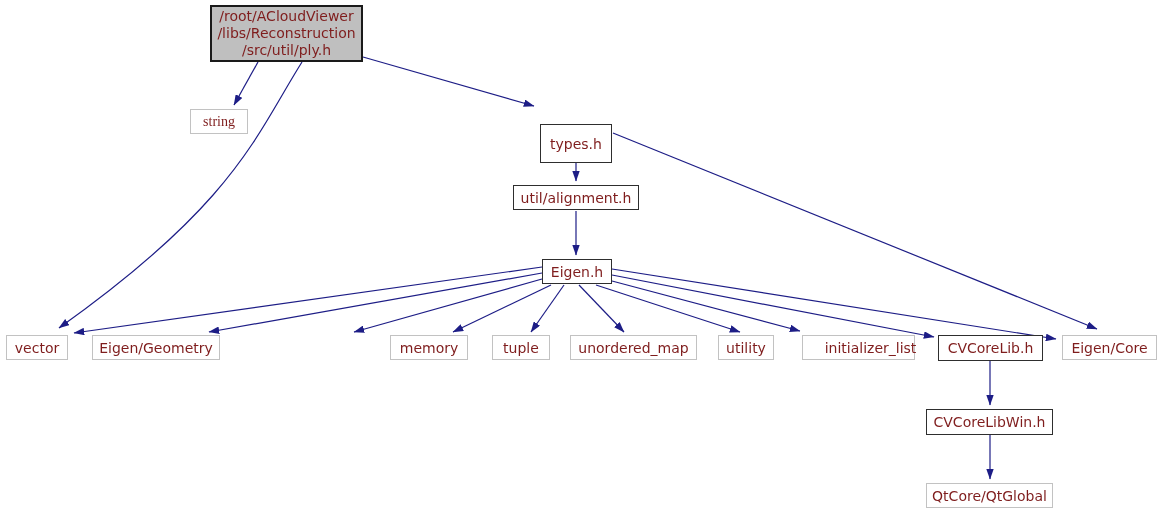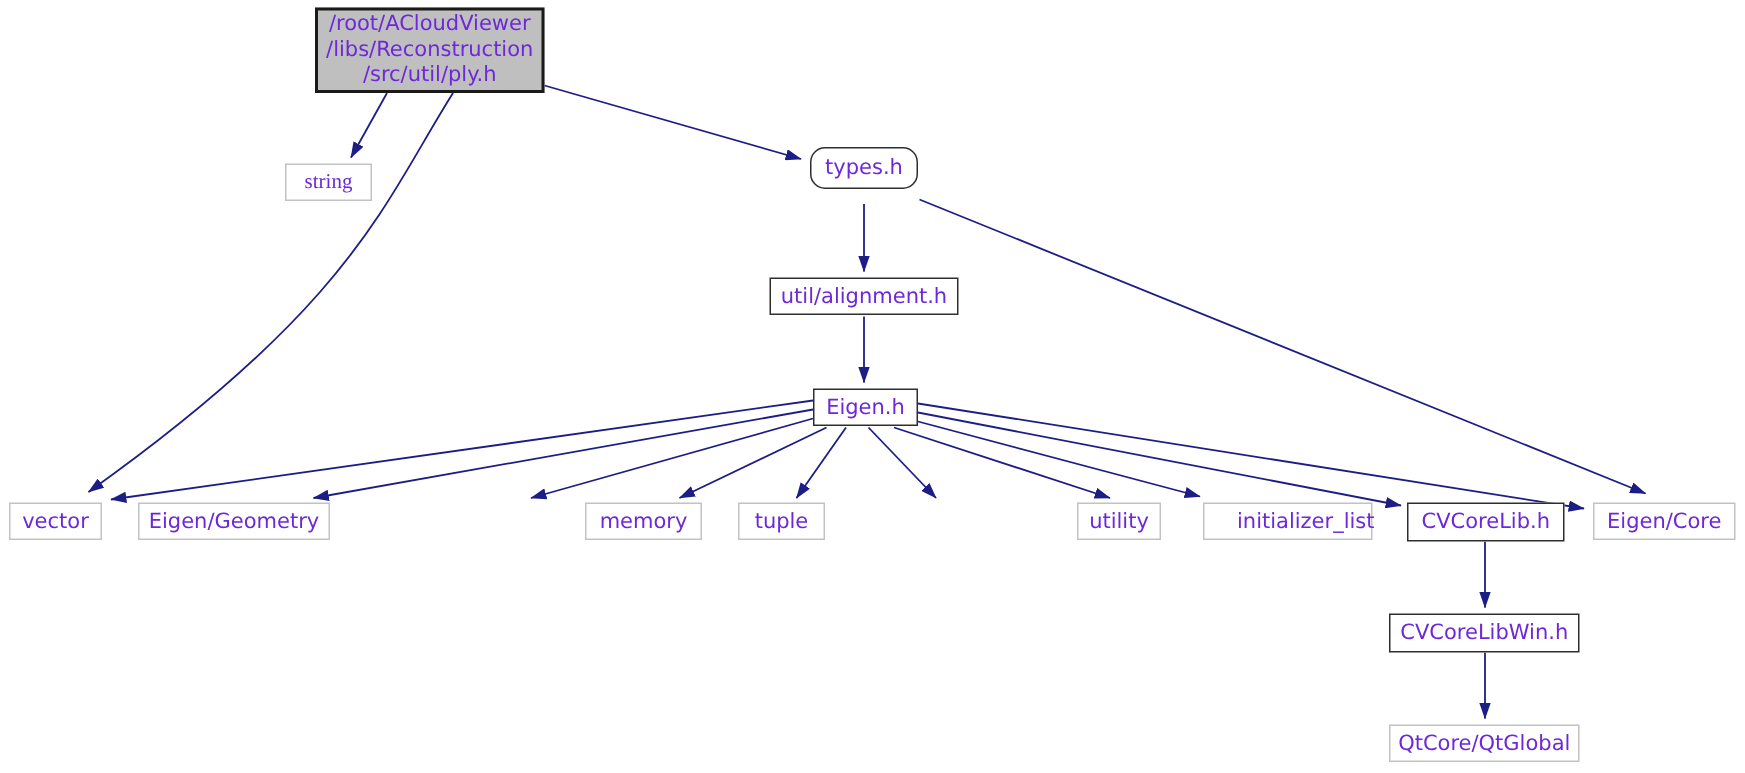--- a/index.html
+++ b/index.html
@@ -8,21 +8,21 @@
     width:1163px;height:515px;
     background:#ffffff;
     font-family:"DejaVu Sans","Liberation Sans",sans-serif;
     overflow:hidden;
   }
   #edges{position:absolute;left:0;top:0;width:1163px;height:515px;}
   .node{
     position:absolute;
     display:flex;align-items:center;justify-content:center;
     background:#ffffff;
-    font-size:14px;color:#6d28d9;
+    font-size:14px;color:#7f1d1d;
     text-align:center;
     box-sizing:border-box;
     white-space:nowrap;
   }
   .node.ext{border:1px solid #c2c2c2;}
   .node.int{border:1px solid #2e2e2e;}
   .node.root{
     background:#bfbfbf;
     border:2px solid #1a1a1a;
     white-space:pre-line;
@@ -58,27 +58,28 @@
     <path class="edge" d="M612,275 L934,337" marker-end="url(#arrow)"></path>
     <path class="edge" d="M612,269 L1056,339" marker-end="url(#arrow)"></path>
     <path class="edge" d="M990,361 L990,405" marker-end="url(#arrow)"></path>
     <path class="edge" d="M990,435 L990,479" marker-end="url(#arrow)"></path>
   </svg>
 
   <div class="node root" style="left:210px;top:5px;width:153px;height:57px;">/root/ACloudViewer
 /libs/Reconstruction
 /src/util/ply.h</div>
   <div class="node ext" style="left:190px;top:109px;width:58px;height:25px;font-family:Liberation Serif, serif;">string</div>
-  <div class="node int" style="left:540px;top:98px;width:72px;height:28px;border-radius:10px;">types.h</div>
+  <div class="node int" style="left:540px;top:124px;width:72px;height:39px;">types.h</div>
   <div class="node int" style="left:513px;top:185px;width:126px;height:25px;">util/alignment.h</div>
   <div class="node int" style="left:542px;top:259px;width:70px;height:25px;">Eigen.h</div>
   <div class="node ext" style="left:6px;top:335px;width:62px;height:25px;">vector</div>
   <div class="node ext" style="left:92px;top:335px;width:128px;height:25px;">Eigen/Geometry</div>
   <div class="node ext" style="left:390px;top:335px;width:78px;height:25px;">memory</div>
   <div class="node ext" style="left:492px;top:335px;width:58px;height:25px;">tuple</div>
+  <div class="node ext" style="left:570px;top:335px;width:127px;height:25px;">unordered_map</div>
   <div class="node ext" style="left:718px;top:335px;width:56px;height:25px;">utility</div>
   <div class="node ext" style="left:802px;top:335px;width:113px;height:25px;padding-left:24px;">initializer_list</div>
   <div class="node int" style="left:938px;top:335px;width:105px;height:26px;">CVCoreLib.h</div>
   <div class="node ext" style="left:1062px;top:335px;width:95px;height:25px;">Eigen/Core</div>
   <div class="node int" style="left:926px;top:409px;width:127px;height:26px;">CVCoreLibWin.h</div>
   <div class="node ext" style="left:926px;top:483px;width:127px;height:25px;">QtCore/QtGlobal</div>
 
 </div>
 
 </body></html>

